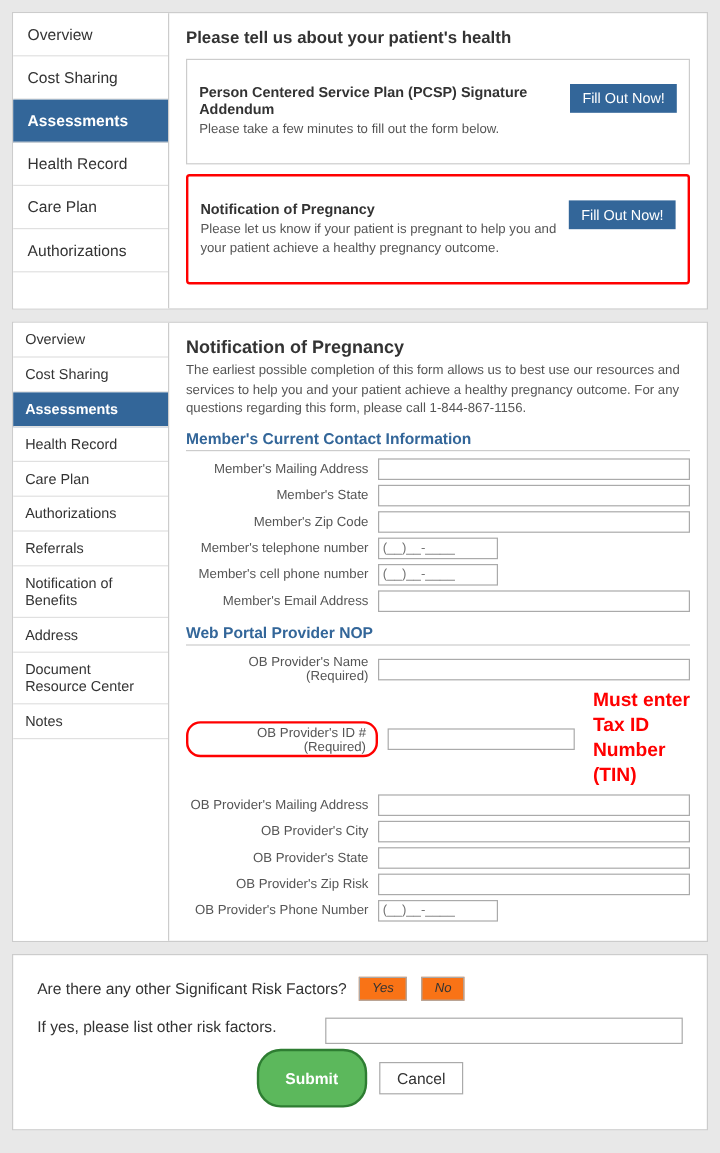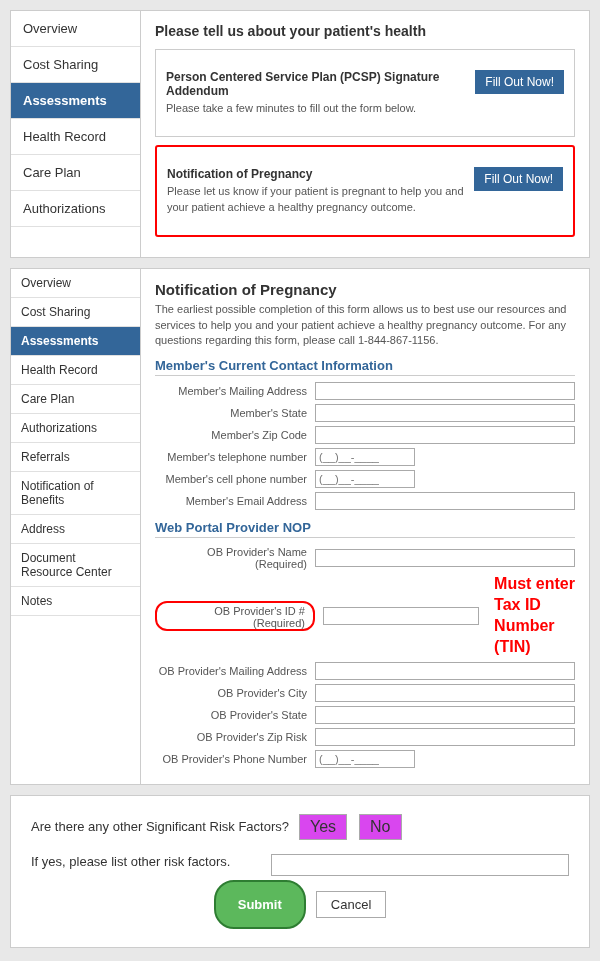--- a/index.html
+++ b/index.html
@@ -185,25 +185,26 @@
       margin-bottom: 14px;
       gap: 10px;
     }
     .risk-label {
       font-size: 13px;
       color: #333;
       min-width: 230px;
     }
     .yn-btn {
       border: 1px solid #aaa;
-      background: #d946ef;
+      background: #f97316;
       padding: 3px 10px;
-      font-size: 16px;
-      cursor: pointer;
-      color: #333;
+      font-size: 11px;
+      cursor: pointer;
+      color: #333;
+      font-style: italic;
     }
     .yes-btn { margin-right: 2px; }
     .list-row {
       display: flex;
       align-items: flex-start;
       margin-bottom: 4px;
       gap: 10px;
     }
     .list-label {
       font-size: 13px;

